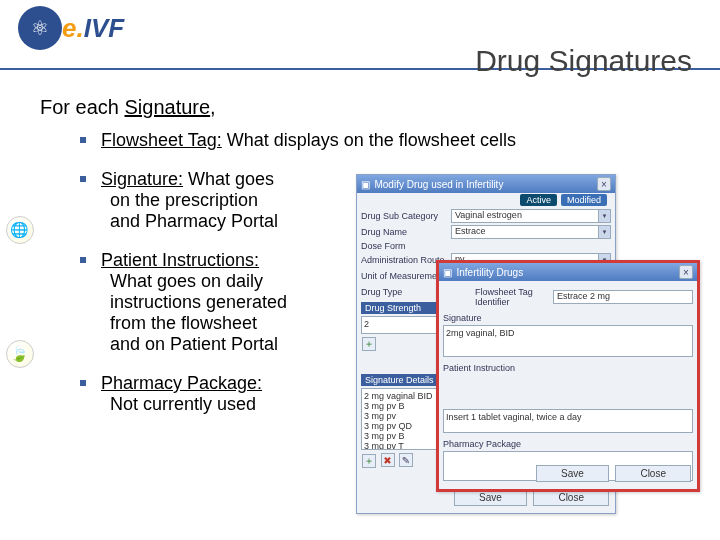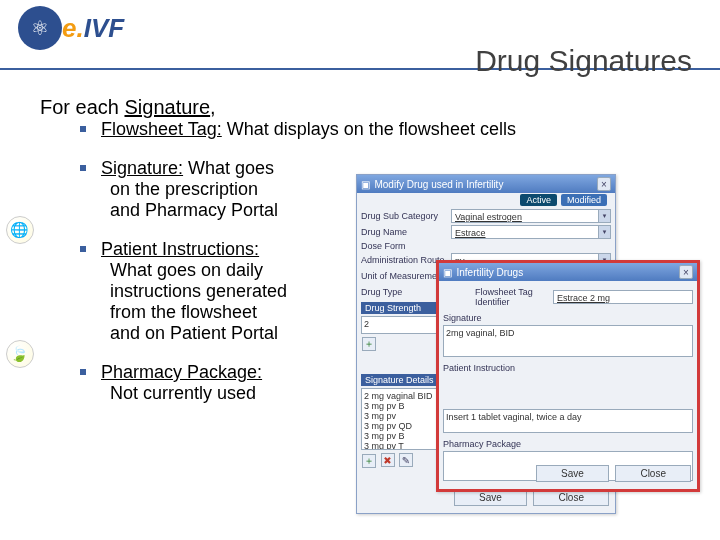--- a/index.html
+++ b/index.html
@@ -45,21 +45,21 @@
     right: 28px;
     top: 6px;
     font-size: 30px;
     color: #404040;
     margin-top: 38px;
   }
   .content {
     padding: 26px 0 0 40px;
     font-size: 18px;
   }
-  .lead { font-size: 20px; margin-bottom: 0; }
+  .lead { font-size: 20px; margin-bottom: 11px; }
   .underline { text-decoration: underline; }
   ul.main { list-style: none; padding: 0; margin: 0; }
   ul.main > li { margin-bottom: 18px; position: relative; }
   .bullet {
     display: inline-block;
     width: 6px; height: 6px;
     background: #3b5f9e;
     vertical-align: middle;
     margin-right: 10px;
     margin-top: -2px;
@@ -109,23 +109,22 @@
   }
   .row { display: flex; align-items: center; margin: 2px 4px; }
   .lbl { width: 90px; color: #335; font-size: 9px; }
   .fld {
     flex: 1;
     background: #fff;
     border: 1px solid #9ab;
     height: 14px;
     padding: 0 3px;
     font-size: 9px;
-    display: flex; align-items: flex-end;
+    display: flex; align-items: flex-start;
     position: relative;
-    text-decoration: underline;
   }
   .fld .dd {
     position: absolute; right: 0; top: 0;
     width: 12px; height: 100%;
     background: #cbd7ea;
     border-left: 1px solid #9ab;
     display: flex; align-items: center; justify-content: center;
     font-size: 7px; color: #446;
   }
   .pill {

